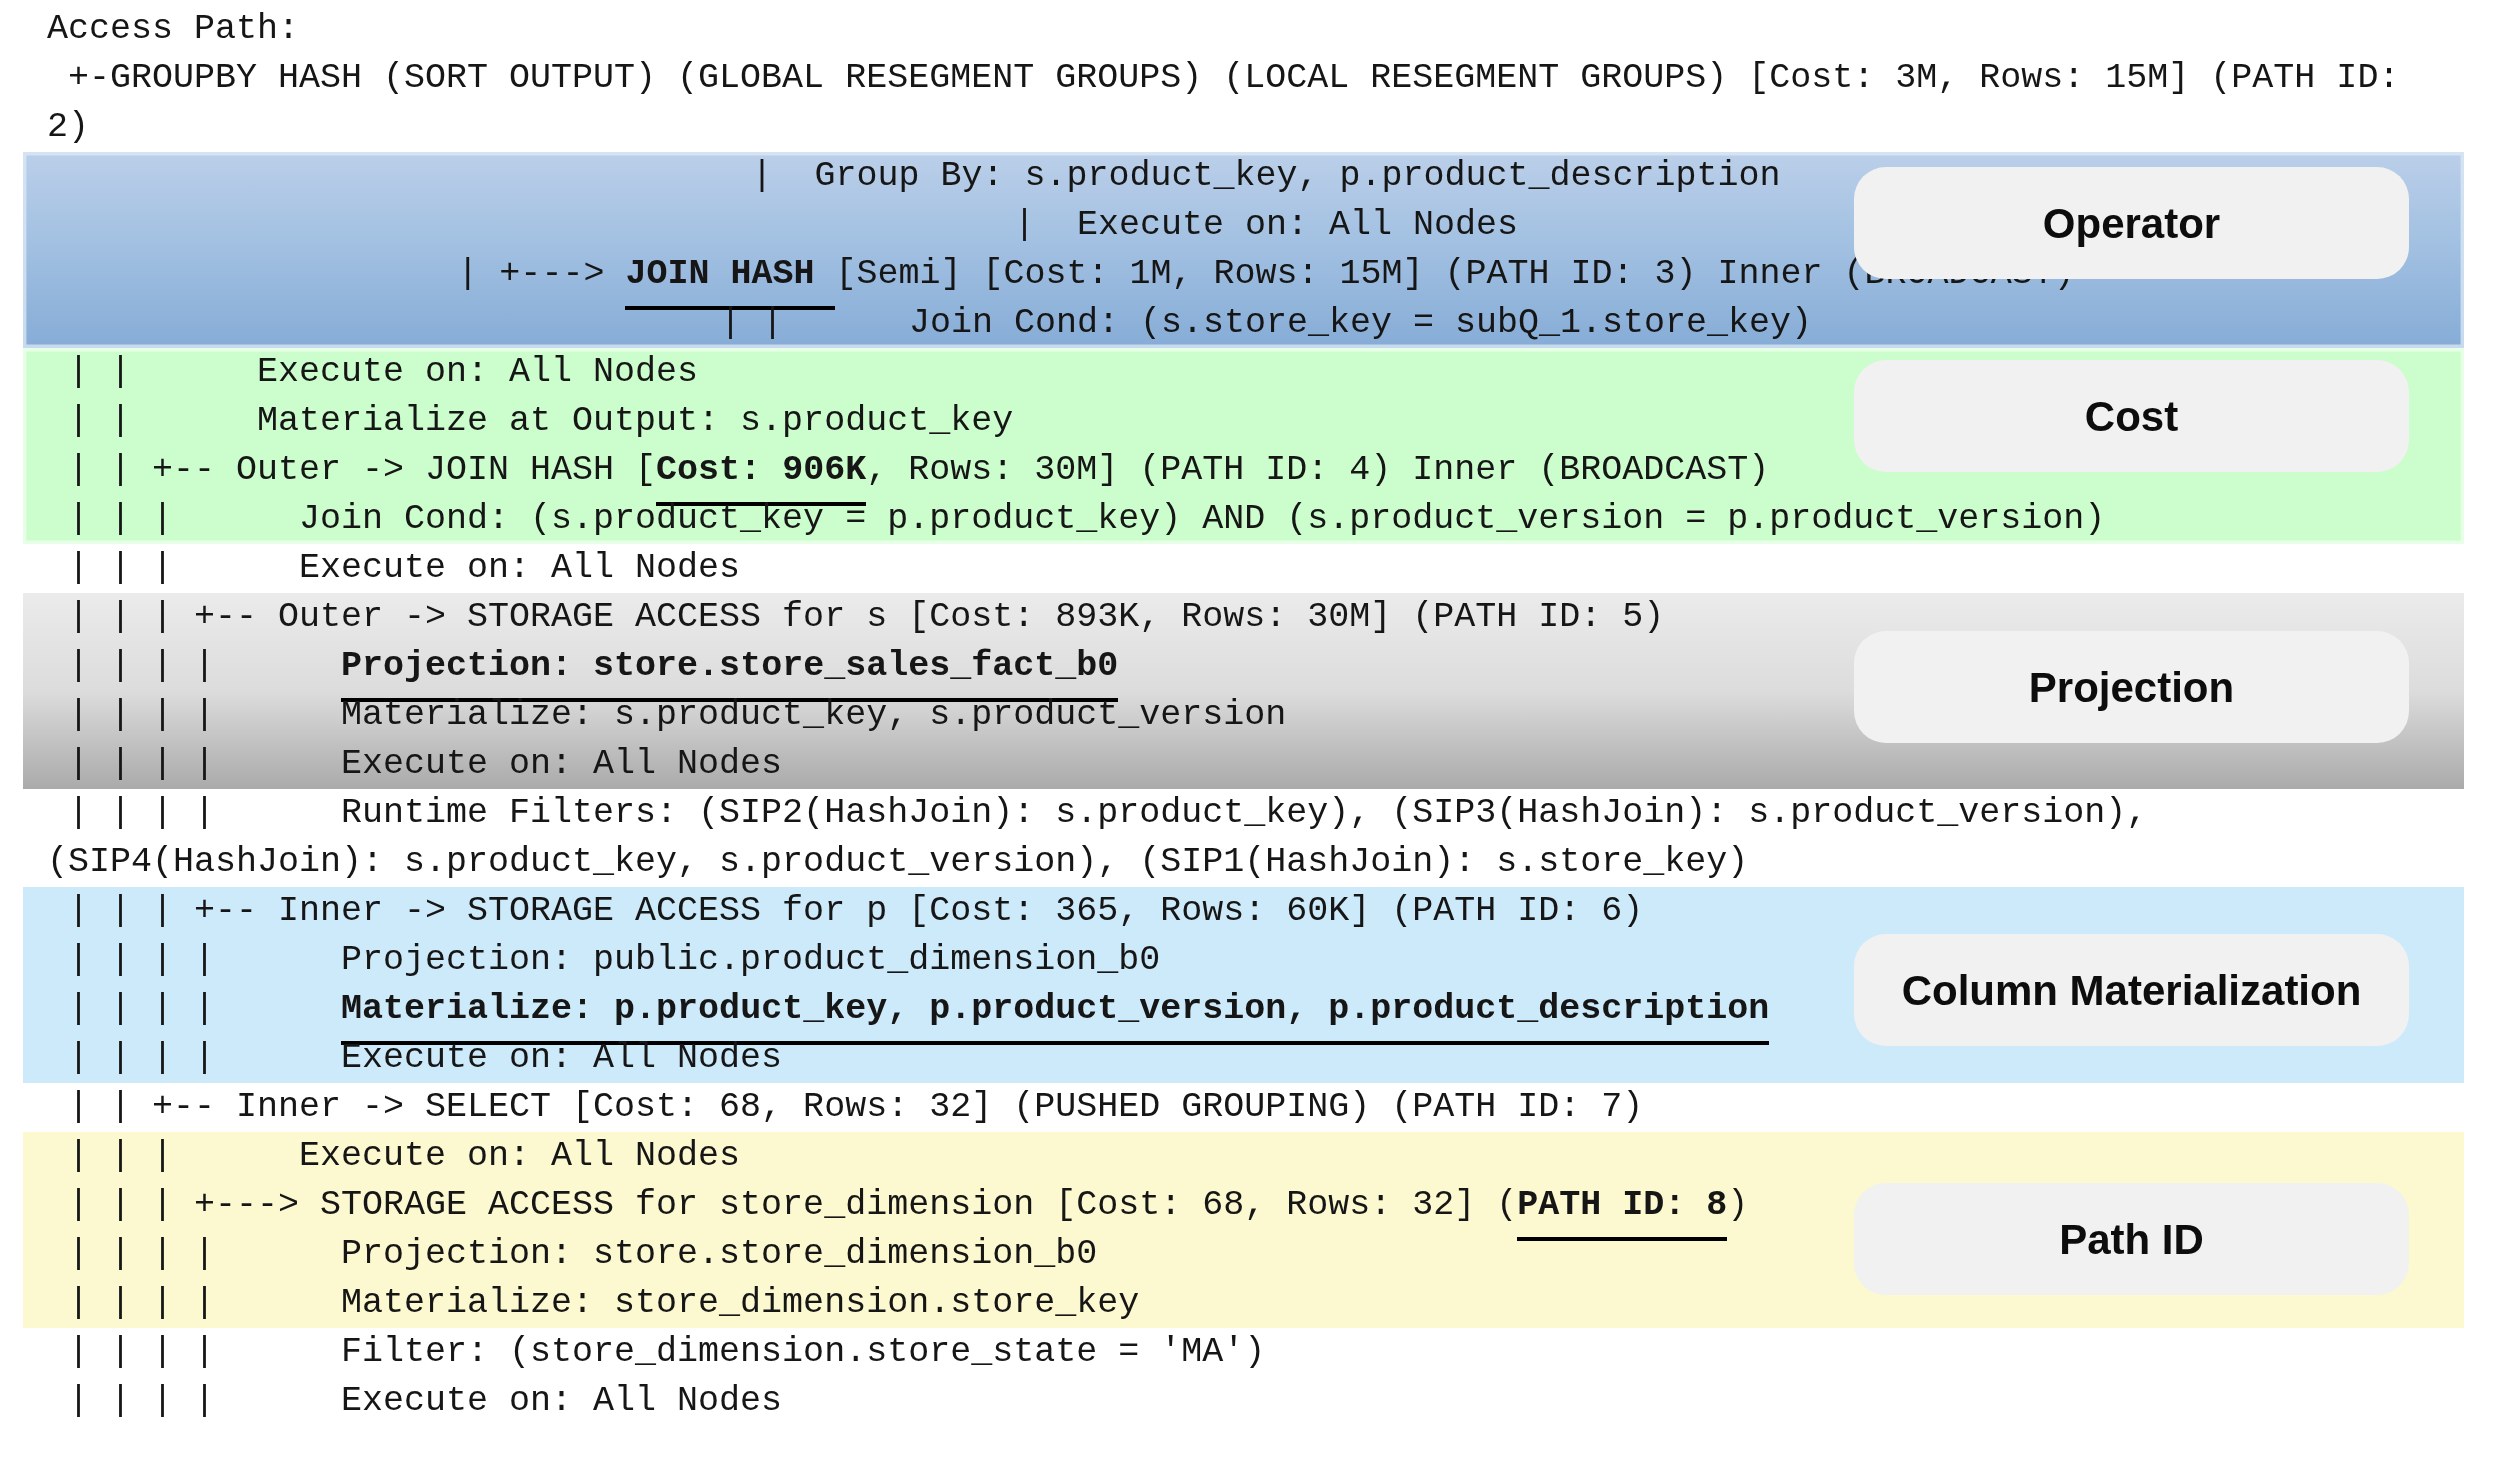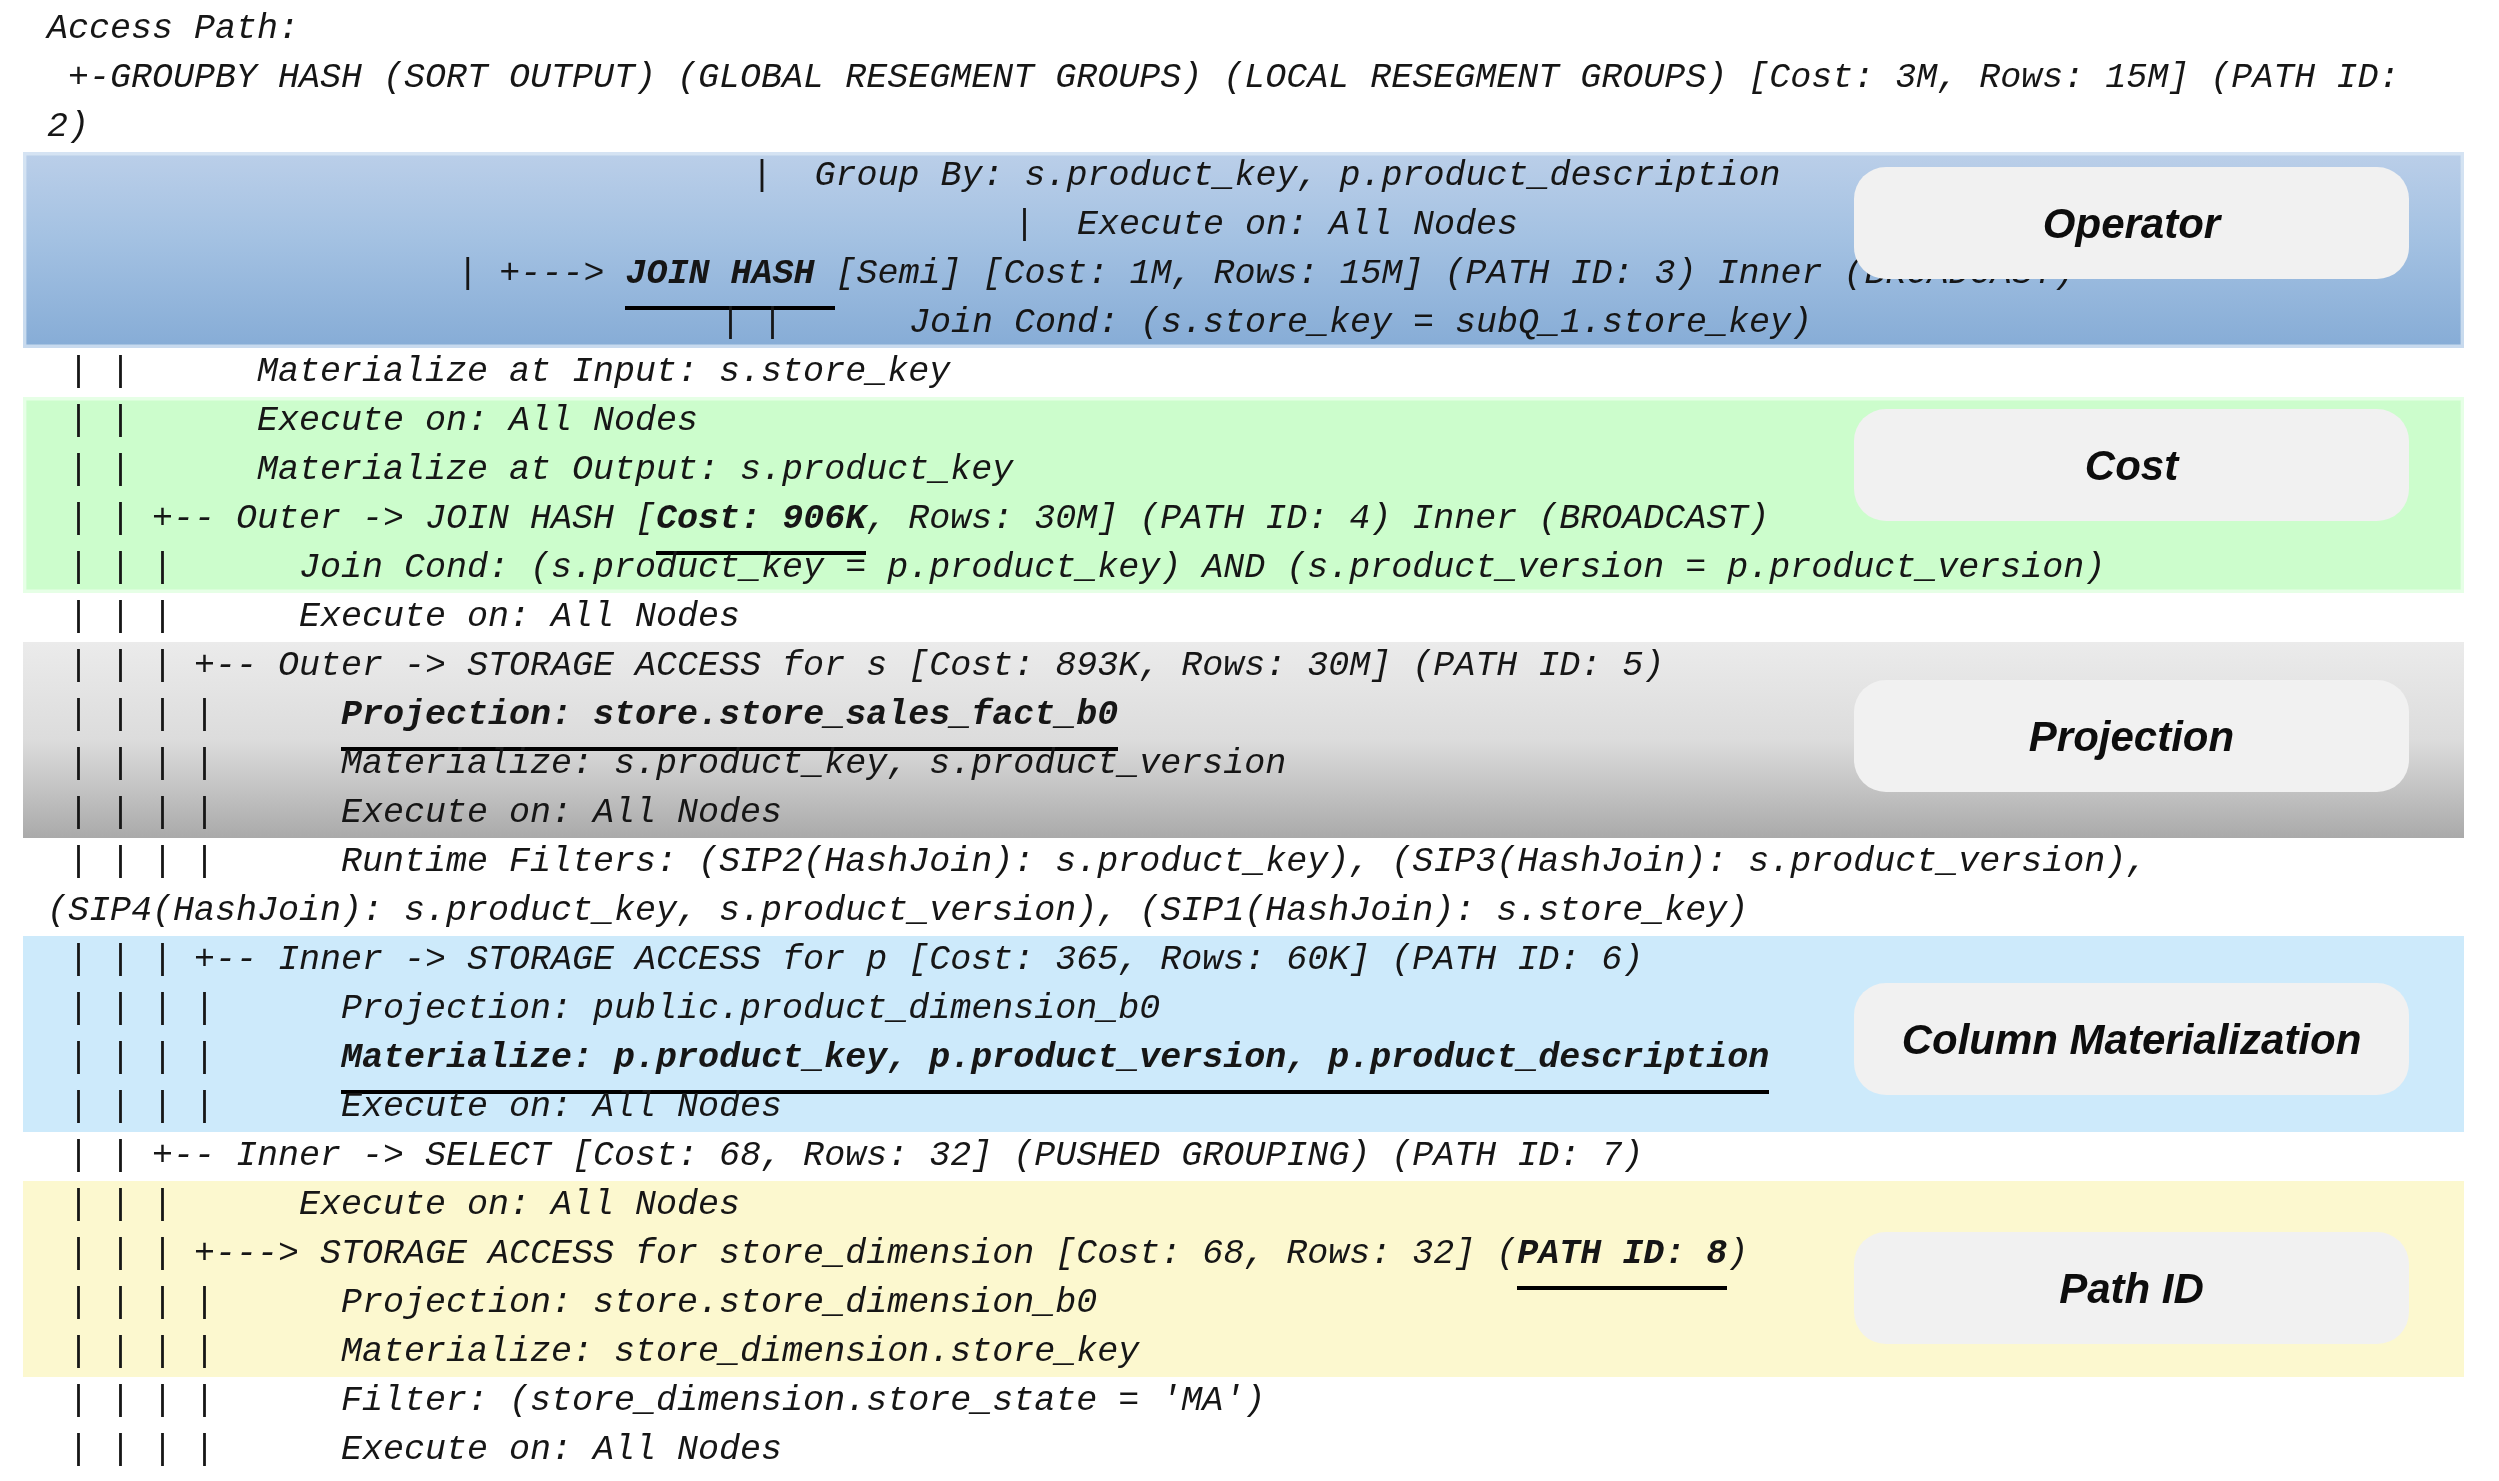--- a/index.html
+++ b/index.html
@@ -57,35 +57,32 @@
     font-weight:bold;
     font-size:42px;
     color:#0d0d0d;
     letter-spacing:0px;
     border-radius:32px;
   }
 </style>
 </head>
 <body>
 
-<div class="plan" style="color: rgb(22, 22, 22); font-style: italic;">
+<div class="plan" style="color: rgb(22, 22, 22);">
     <div class="block plain">
       <div class="line"><span>Access Path:</span></div>
       <div class="line"><span> +-GROUPBY HASH (SORT OUTPUT) (GLOBAL RESEGMENT GROUPS) (LOCAL RESEGMENT GROUPS) [Cost: 3M, Rows: 15M] (PATH ID:</span></div>
       <div class="line"><span>2)</span></div>
     </div>
     <div class="block colored bg-blue">
       <div class="line"><span> |  Group By: s.product_key, p.product_description</span></div>
       <div class="line"><span> |  Execute on: All Nodes</span></div>
       <div class="line"><span> | +---&gt; </span><span class="em">JOIN HASH </span><span>[Semi] [Cost: 1M, Rows: 15M] (PATH ID: 3) Inner (BROADCAST)</span></div>
       <div class="line"><span> | |      Join Cond: (s.store_key = subQ_1.store_key)</span></div>
       <div class="callout" style="top: 15.2px; background: rgb(241, 241, 241);">Operator</div>
-    </div>
-    <div class="block plain">
-      <div class="line"><span> | |      Materialize at Input: s.store_key</span></div>
     </div>
     <div class="block colored bg-green">
       <div class="line"><span> | |      Execute on: All Nodes</span></div>
       <div class="line"><span> | |      Materialize at Output: s.product_key</span></div>
       <div class="line"><span> | | +-- Outer -&gt; JOIN HASH [</span><span class="em">Cost: 906K</span><span>, Rows: 30M] (PATH ID: 4) Inner (BROADCAST)</span></div>
       <div class="line"><span> | | |      Join Cond: (s.product_key = p.product_key) AND (s.product_version = p.product_version)</span></div>
       <div class="callout" style="top: 12px; background: rgb(241, 241, 241);">Cost</div>
     </div>
     <div class="block plain">
       <div class="line"><span> | | |      Execute on: All Nodes</span></div>

